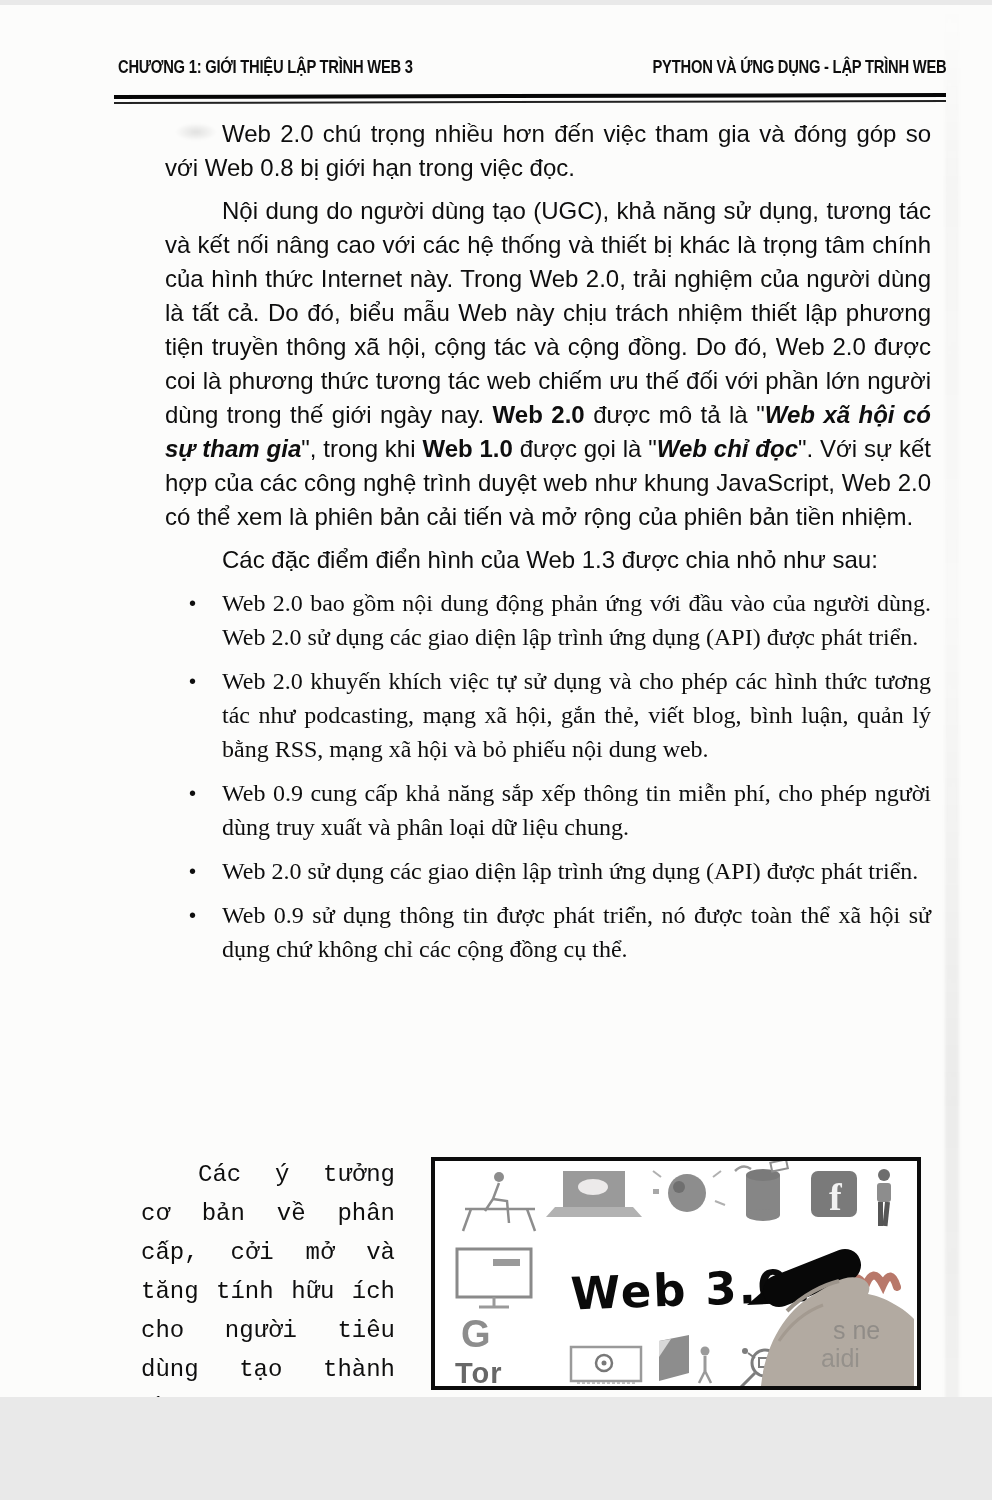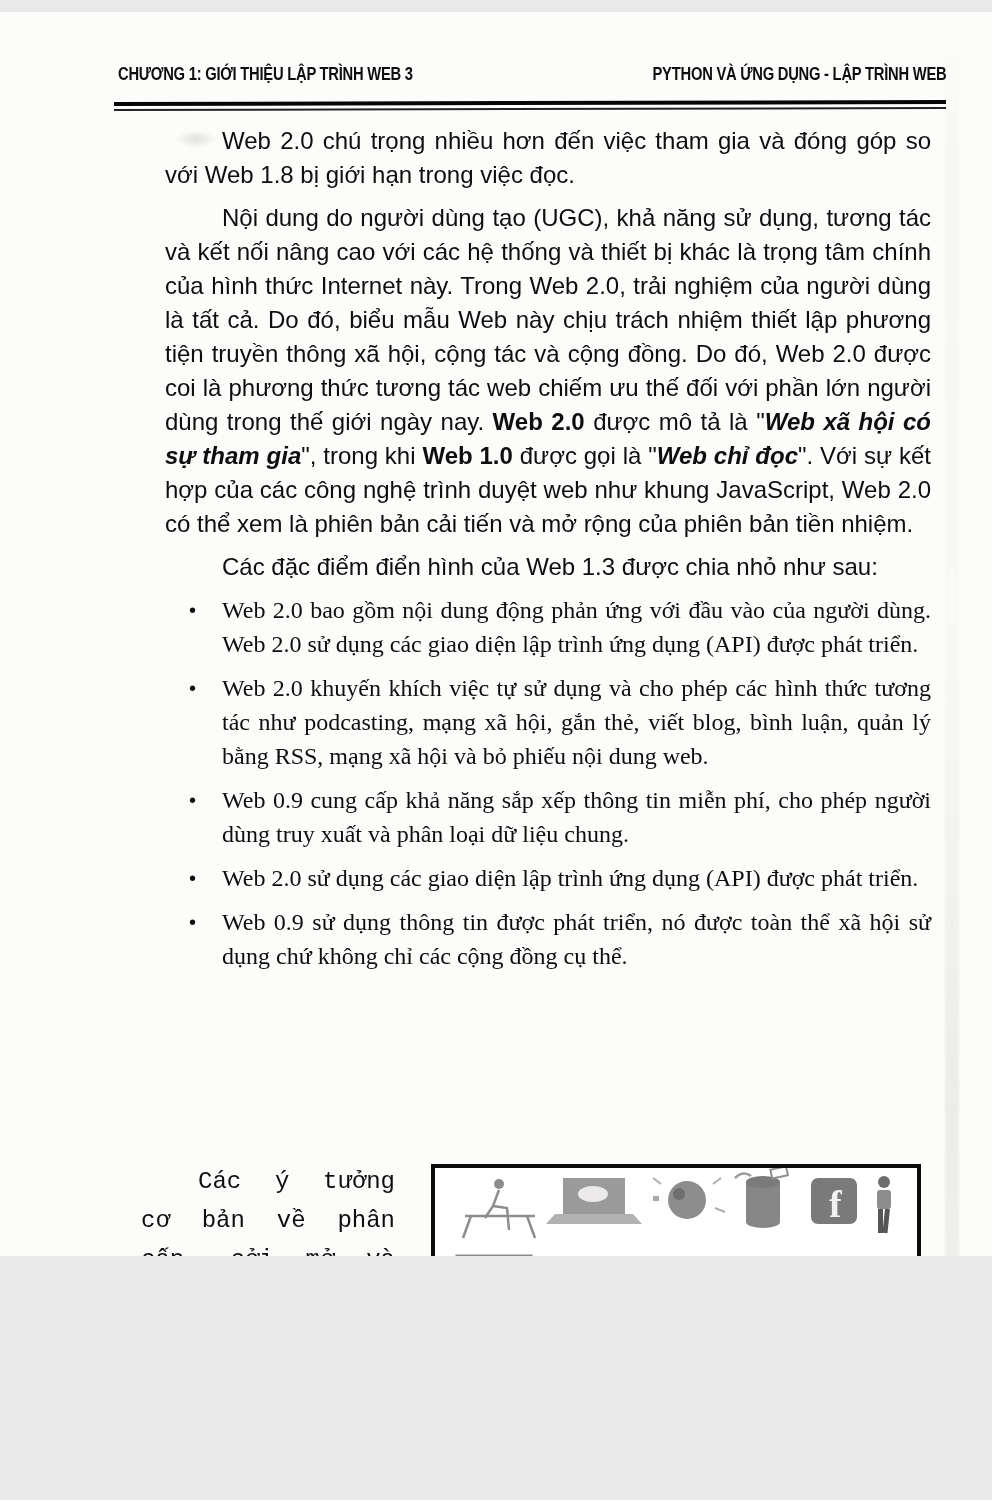--- a/index.html
+++ b/index.html
@@ -1,17 +1,17 @@
 <!DOCTYPE html>
 <html lang="vi" style="--ink: #0e0e0e; --paper: #fcfcfb; --figure-gray: #8d8d8d; --figure-dark: #5a5a5a; --zigzag: #b8786a; --hand: #b2aaa1;"><head>
 <meta charset="utf-8">
 <style>
   html,body{margin:0;padding:0;background:#e9e9e9;}
   .page{
-    position:relative;width:992px;height:1244px;margin:12px auto;
+    position:relative;width:992px;height:1392px;margin:5px auto;
     background:var(--paper,#fcfcfb);
     color:var(--ink,#0e0e0e);
     font-family:"Liberation Sans","DejaVu Sans",sans-serif;
     overflow:hidden;
   }
   
   .hdr{
     position:absolute;top:53px;left:118px;right:46px;
     display:flex;justify-content:space-between;align-items:baseline;
     font-weight:bold;font-size:18px;line-height:1;
@@ -73,21 +73,21 @@
 
   <header class="hdr">
     <span class="hdr-left">CHƯƠNG 1: GIỚI THIỆU LẬP TRÌNH WEB 3</span>
     <span class="hdr-right">PYTHON VÀ ỨNG DỤNG - LẬP TRÌNH WEB</span>
   </header>
   <div class="hdr-rule"></div>
 
   <div class="smudge"></div>
 
   <main class="body-text" id="body-text">
-      <div class="block p"><span>Web 2.0 chú trọng nhiều hơn đến việc tham gia và đóng góp so với Web 1.8 bị giới hạn trong việc đọc.</span></div>
+      <div class="block p"><span>Web 2.0 chú trọng nhiều hơn đến việc tham gia và đóng góp so với Web 0.8 bị giới hạn trong việc đọc.</span></div>
       <div class="block p"><span>Nội dung do người dùng tạo (UGC), khả năng sử dụng, tương tác và kết nối nâng cao với các hệ thống và thiết bị khác là trọng tâm chính của hình thức Internet này. Trong Web 2.0, trải nghiệm của người dùng là tất cả. Do đó, biểu mẫu Web này chịu trách nhiệm thiết lập phương tiện truyền thông xã hội, cộng tác và cộng đồng. Do đó, Web 2.0 được coi là phương thức tương tác web chiếm ưu thế đối với phần lớn người dùng trong thế giới ngày nay. </span><span class="b">Web 2.0</span><span> được mô tả là "</span><span class="b i">Web xã hội có sự tham gia</span><span>", trong khi </span><span class="b">Web 1.0</span><span> được gọi là "</span><span class="b i">Web chỉ đọc</span><span>". Với sự kết hợp của các công nghệ trình duyệt web như khung JavaScript, Web 2.0 có thể xem là phiên bản cải tiến và mở rộng của phiên bản tiền nhiệm.</span></div>
       <div class="block p"><span>Các đặc điểm điển hình của Web 1.3 được chia nhỏ như sau:</span></div>
       <div class="block bullet">
         <span class="dot">•</span>
         <span class="content"><span>Web 2.0 bao gồm nội dung động phản ứng với đầu vào của người dùng. Web 2.0 sử dụng các giao diện lập trình ứng dụng (API) được phát triển.</span></span>
       </div>
       <div class="block bullet">
         <span class="dot">•</span>
         <span class="content"><span>Web 2.0 khuyến khích việc tự sử dụng và cho phép các hình thức tương tác như podcasting, mạng xã hội, gắn thẻ, viết blog, bình luận, quản lý bằng RSS, mạng xã hội và bỏ phiếu nội dung web.</span></span>
       </div>

